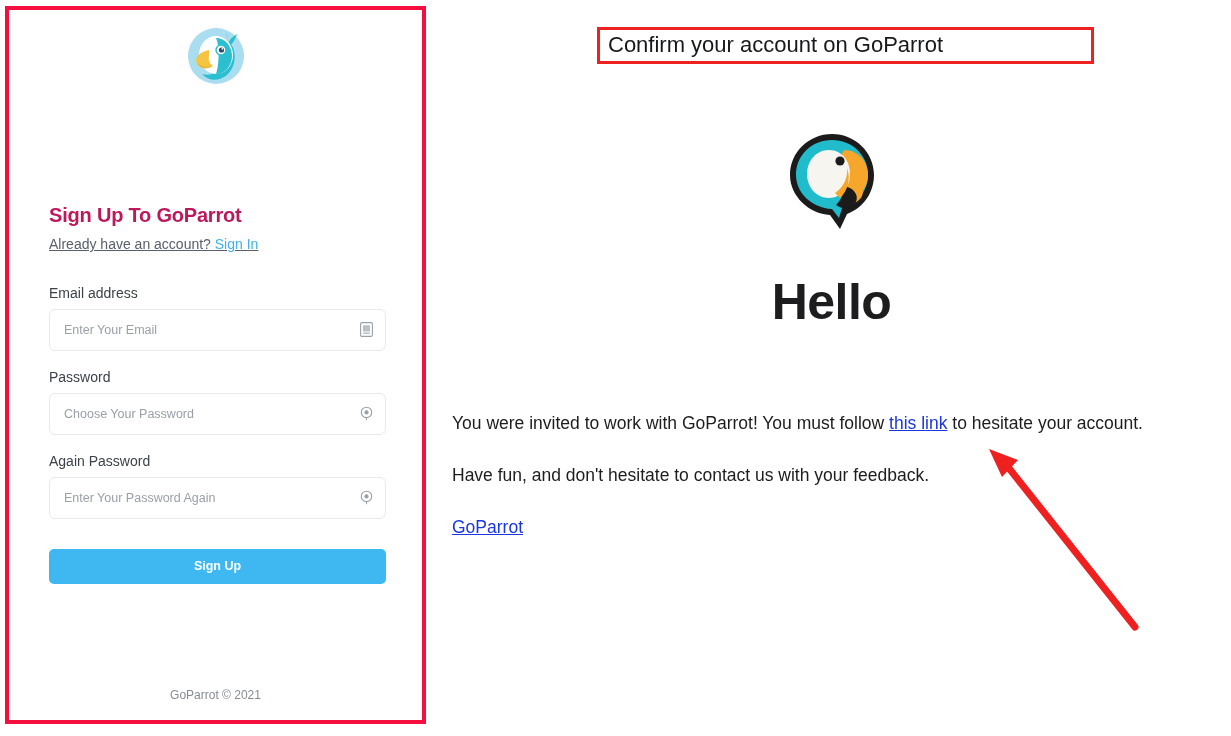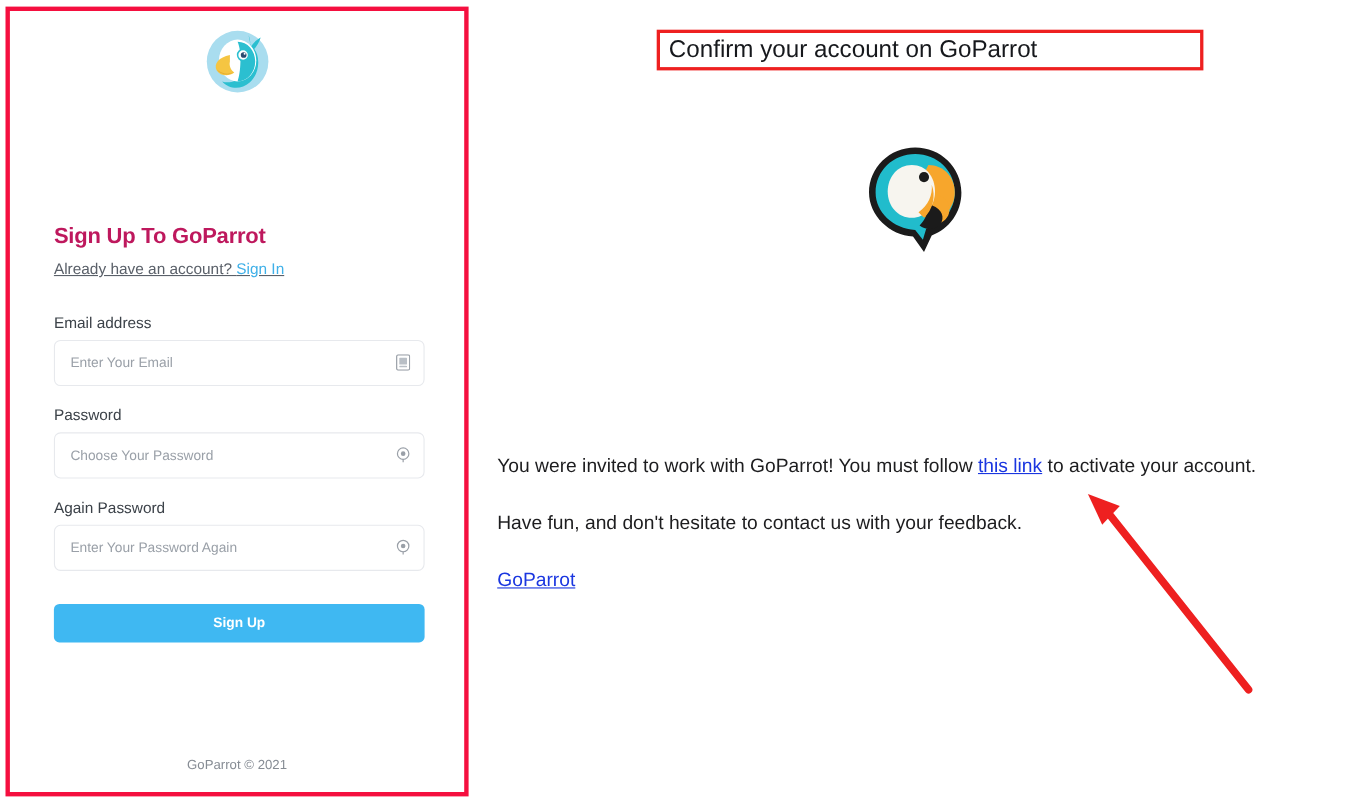--- a/index.html
+++ b/index.html
@@ -317,23 +317,24 @@
           <path d="M60 20 C74 20 84 31 84 45 C84 58 74 70 60 74 C52 62 52 33 60 20 Z" fill="#f7a62c"></path>
           <path d="M64 46 C76 48 82 57 78 66 C74 74 63 77 56 72 C62 66 65 55 64 46 Z" fill="#f7a62c"></path>
           <path d="M60 56 C70 58 75 65 72 72 C68 79 58 80 52 75 C57 70 60 63 60 56 Z" fill="#1b1b1b"></path>
           <path d="M45 20 C58 20 66 31 66 44 C66 57 57 68 45 68 C32 68 23 57 23 44 C23 31 32 20 45 20 Z" fill="#f7f5ef"></path>
           <path d="M51 63 C60 57 64 47 63 38 C67 48 64 61 56 68 Z" fill="#f7a62c"></path>
           <circle cx="56" cy="31" r="4.6" fill="#1b1b1b"></circle>
         </svg>
       </span>
     </div>
 
+    <div class="email-hello">Hello</div>
 
     <div class="email-body">
-      <p><span>You were invited to work with GoParrot! You must follow </span><a class="email-link" href="#">this link</a><span> to activate your account.</span></p>
+      <p><span>You were invited to work with GoParrot! You must follow </span><a class="email-link" href="#">this link</a><span> to hesitate your account.</span></p>
       <p>Have fun, and don't hesitate to contact us with your feedback.</p>
       <p><a class="email-link" href="#">GoParrot</a></p>
     </div>
   </div>
 
   <div class="arrow-annotation">
     <svg width="220" height="215" viewBox="0 0 220 215" xmlns="http://www.w3.org/2000/svg">
       <line x1="175" y1="197" x2="48" y2="37" stroke="#ee2020" stroke-width="7" stroke-linecap="round"></line>
       <polygon points="29,19 58,30 42,47" fill="#ee2020"></polygon>
     </svg>

